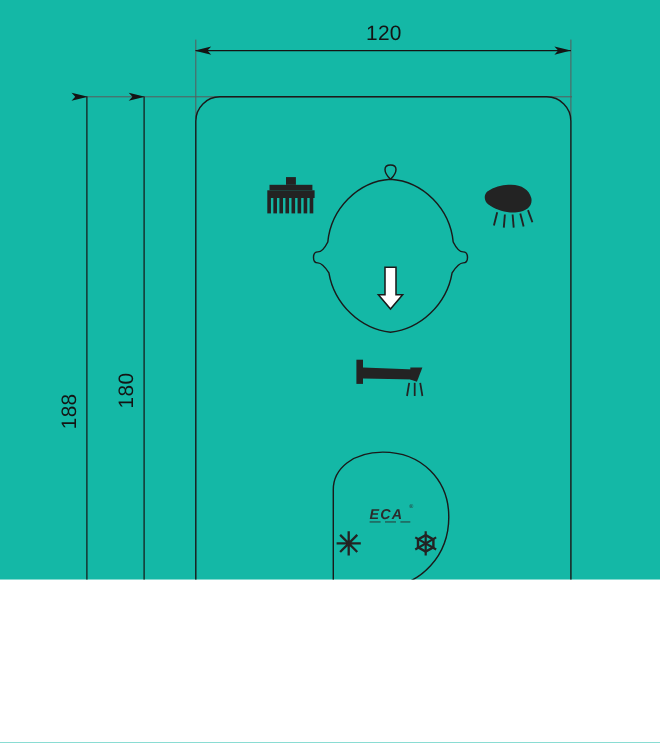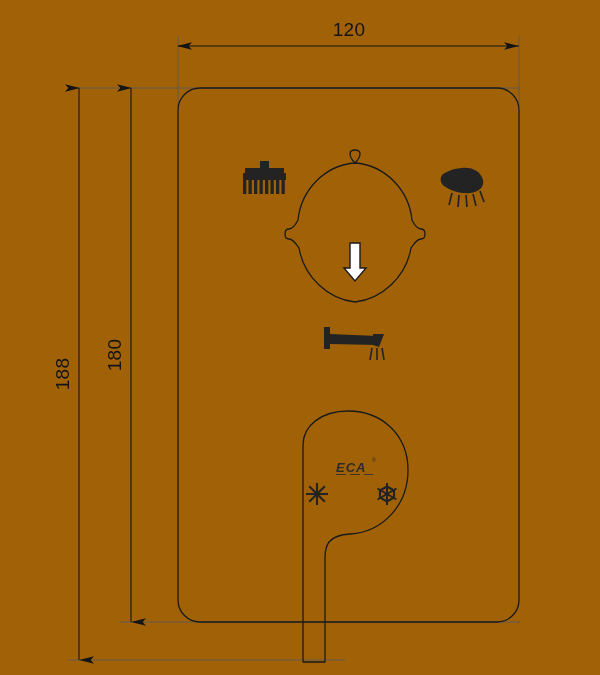--- a/index.html
+++ b/index.html
@@ -6,22 +6,22 @@
     margin: 0;
     padding: 0;
     background: #ffffff;
   }
   body {
     font-family: "Liberation Sans", sans-serif;
   }
   #drawing-root {
     position: relative;
     width: 600px;
-    height: 675px;
-    background: #a16207;
+    height: 527px;
+    background: #14b8a6;
     overflow: hidden;
   }
   #drawing-svg {
     display: block;
     width: 600px;
     height: 675px;
   }
   .dim-text {
     font-family: "Liberation Sans", sans-serif;
     font-size: 19px;

